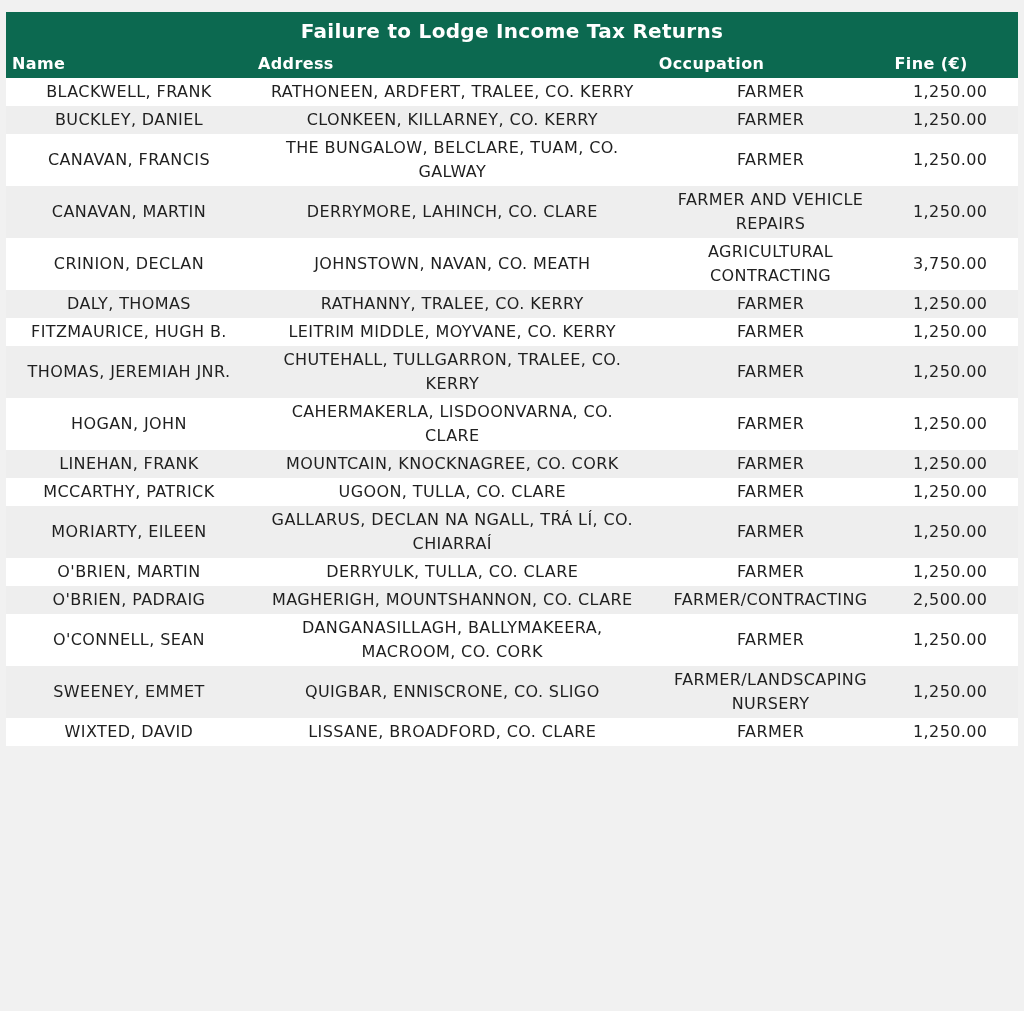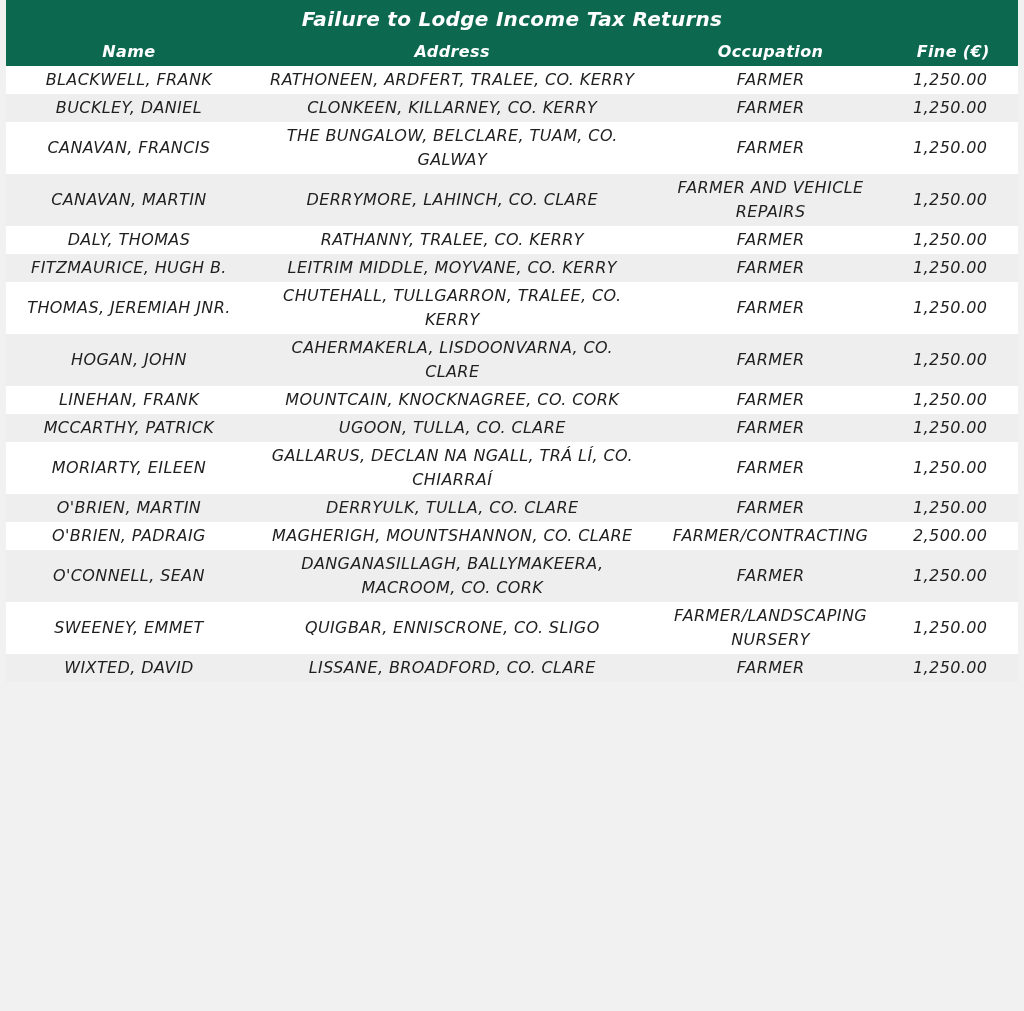--- a/index.html
+++ b/index.html
@@ -11,21 +11,21 @@
   }
   * { box-sizing: border-box; }
   html, body { margin: 0; padding: 0; }
   body {
     width: 1024px;
     height: 1011px;
     overflow: hidden;
     background: var(--page-bg);
     font-family: "DejaVu Sans", sans-serif;
   }
-  .page { padding: 0 6px; font-style: italic; }
+  .page { padding: 12px 6px; }
   table.defaulters {
     width: 100%;
     border-collapse: collapse;
     table-layout: fixed;
     background: #ffffff;
   }
   col.c-name { width: 24.3%; }
   col.c-address { width: 39.6%; }
   col.c-occupation { width: 23.3%; }
   col.c-fine { width: 12.8%; }
@@ -39,21 +39,21 @@
     text-align: center;
     letter-spacing: 0.3px;
     padding: 0 4px;
   }
   tr.col-header-row th {
     background: var(--green);
     color: var(--header-text);
     font-size: 16px;
     font-weight: bold;
     height: 29px;
-    text-align: center;
+    text-align: left;
     letter-spacing: 0.4px;
     padding: 0 6px;
     vertical-align: middle;
   }
   tbody td {
     font-size: 16px;
     line-height: 24px;
     letter-spacing: 0.4px;
     color: var(--body-text);
     text-align: center;
@@ -112,20 +112,27 @@
 
   <tr>
     <td class="name-cell">CANAVAN, MARTIN</td>
     <td class="address-cell">DERRYMORE, LAHINCH, CO. CLARE</td>
     <td class="occupation-cell">FARMER AND VEHICLE
 REPAIRS</td>
     <td class="fine-cell">1,250.00</td>
   </tr>
 
 
+  <tr>
+    <td class="name-cell">CRINION, DECLAN</td>
+    <td class="address-cell">JOHNSTOWN, NAVAN, CO. MEATH</td>
+    <td class="occupation-cell">AGRICULTURAL
+CONTRACTING</td>
+    <td class="fine-cell">3,750.00</td>
+  </tr>
 
   <tr>
     <td class="name-cell">DALY, THOMAS</td>
     <td class="address-cell">RATHANNY, TRALEE, CO. KERRY</td>
     <td class="occupation-cell">FARMER</td>
     <td class="fine-cell">1,250.00</td>
   </tr>
 
   <tr>
     <td class="name-cell">FITZMAURICE, HUGH B.</td>

